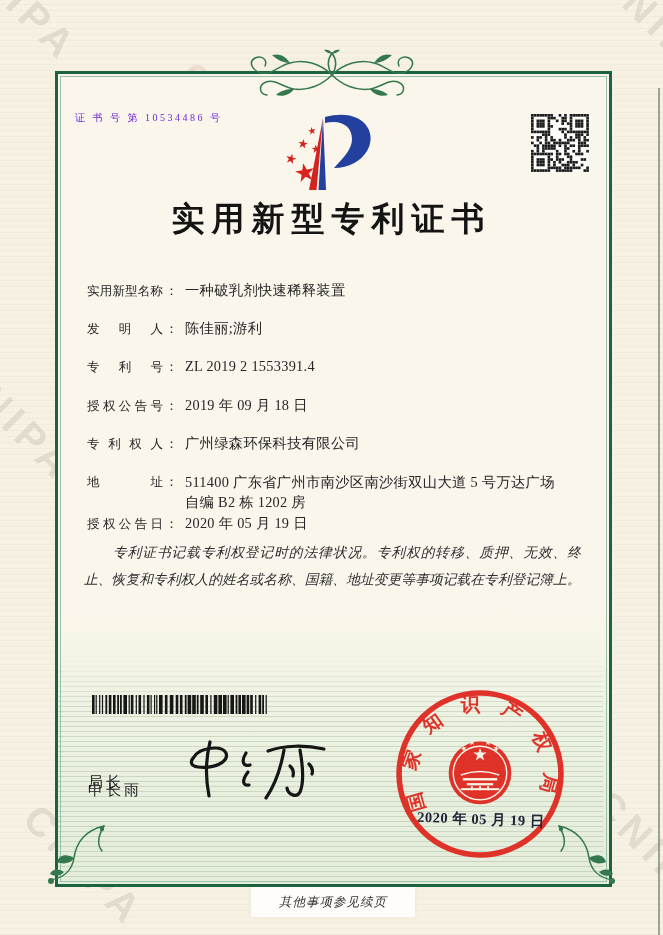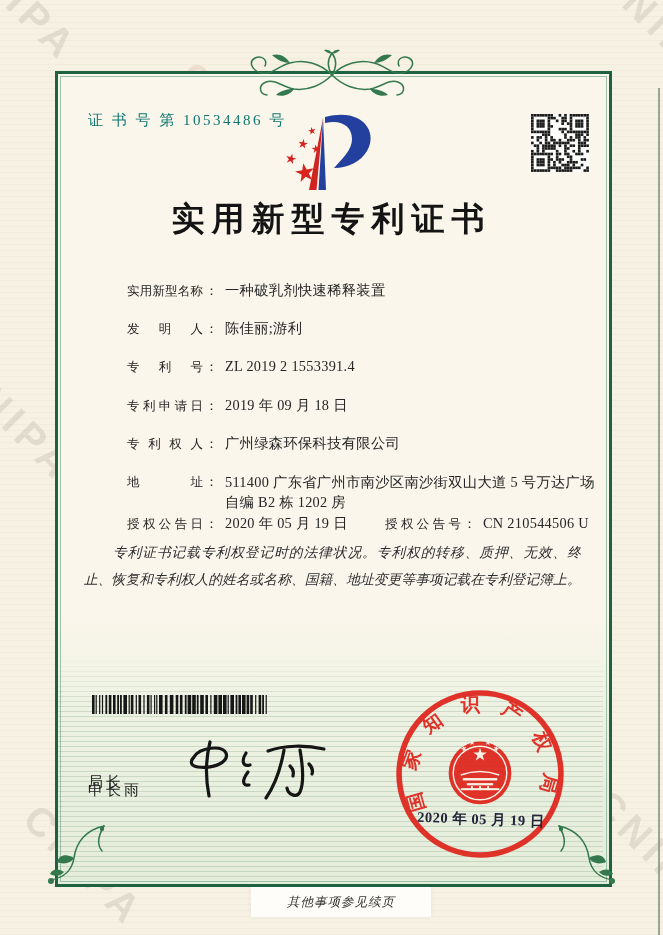--- a/index.html
+++ b/index.html
@@ -16,37 +16,37 @@
   .frame{position:absolute;left:55px;top:71px;width:551px;height:810px;
          border:3px solid #1d6342;z-index:2;
          background:linear-gradient(180deg,#fbf6eb 0%,#fbf6eb 66%,#eef2e3 78%,#e4ecda 100%);}
   .frame-inner{position:absolute;inset:2px;border:1px solid #9cbfa9;pointer-events:none;}
   .bottom-waves{position:absolute;left:58px;top:655px;width:545px;height:222px;z-index:2;
          background:repeating-linear-gradient(0deg, rgba(120,158,122,0.28) 0 1px, transparent 1px 5px);
          -webkit-mask-image:linear-gradient(180deg,transparent 0,#000 55px);
          mask-image:linear-gradient(180deg,transparent 0,#000 55px);pointer-events:none;}
   .abs{position:absolute;}
   .z3{z-index:3;}
-  .cert-no{left:88px;top:111px;font-size:15px;letter-spacing:2.5px;color:#0f766e;}
+  .cert-no{left:75px;top:111px;font-size:10px;letter-spacing:2.5px;color:#6d28d9;}
   .title{left:0;right:0;top:197px;text-align:center;font-size:33px;font-weight:700;
          letter-spacing:7px;color:#141414;}
-  .row{left:87px;width:520px;height:22px;margin-left:40px;}
+  .row{left:87px;width:520px;height:22px;}
   .flabel{display:inline-block;width:76px;font-size:12.5px;color:#262626;
           text-align:justify;text-align-last:justify;vertical-align:baseline;}
   .fcolon{font-size:13px;color:#262626;margin:0 7px 0 2px;}
   .fvalue{font-size:14.3px;color:#262626;letter-spacing:0.3px;}
   .addr-val{display:inline-block;vertical-align:top;width:400px;line-height:20px;}
   .grant-pair{position:absolute;left:258px;top:0;}
   .paras{left:84px;top:540px;width:497px;font-size:13.8px;line-height:1.95;
          color:#2e2e30;text-align:justify;font-style:italic;}
   .paras p{margin:0;text-indent:2.1em;}
   .kai{font-style:italic;}
   .chief{left:88px;font-size:15px;letter-spacing:3px;color:#222;}
   .pagenum{left:0;right:0;top:855px;text-align:center;font-size:12.5px;color:#333;letter-spacing:1px;margin-top:36px;}
-  .footer-box{left:251px;top:887px;width:180px;height:30px;background:#fffdf9;
+  .footer-box{left:251px;top:887px;width:164px;height:30px;background:#fffdf9;
         box-shadow:0 0 6px rgba(0,0,0,0.05);text-align:center;line-height:30px;
         font-size:12.5px;color:#333;letter-spacing:1px;z-index:3;}
   .seal-date{left:402px;top:810px;width:158px;text-align:center;font-size:14.5px;
         font-weight:600;color:#23233a;letter-spacing:0.5px;transform:rotate(2deg);z-index:5;}
   .edge-line{position:absolute;right:3px;top:88px;bottom:0;width:2px;
         background:rgba(64,110,82,0.55);z-index:1;}
   .orn{stroke:#34794e;fill:none;stroke-width:1.5;stroke-linecap:round;}
   .orn-fill{fill:#34794e;stroke:none;}
   svg text{font-family:"Liberation Serif","DejaVu Serif",serif;}
 </style>
@@ -360,33 +360,30 @@
 <div class="abs z3 row" style="top:281px">
   <span class="flabel">实用新型名称</span><span class="fcolon">：</span><span class="fvalue">一种破乳剂快速稀释装置</span>
 </div>
 <div class="abs z3 row" style="top:319px">
   <span class="flabel">发明人</span><span class="fcolon">：</span><span class="fvalue">陈佳丽;游利</span>
 </div>
 <div class="abs z3 row" style="top:357px">
   <span class="flabel">专利号</span><span class="fcolon">：</span><span class="fvalue">ZL 2019 2 1553391.4</span>
 </div>
 <div class="abs z3 row" style="top:396px">
-  <span class="flabel">专利申请日</span><span class="fcolon">：</span><span class="fvalue">2019 年 09 月 18 日</span>
+  <span class="flabel">授权公告号</span><span class="fcolon">：</span><span class="fvalue">2019 年 09 月 18 日</span>
 </div>
 <div class="abs z3 row" style="top:434px">
   <span class="flabel">专利权人</span><span class="fcolon">：</span><span class="fvalue">广州绿森环保科技有限公司</span>
 </div>
 <div class="abs z3 row" style="top:472px;height:44px;">
   <span class="flabel">地址</span><span class="fcolon">：</span><span class="fvalue addr-val"><span>511400 广东省广州市南沙区南沙街双山大道 5 号万达广场</span><br><span>自编 B2 栋 1202 房</span></span>
 </div>
 <div class="abs z3 row" style="top:514px">
   <span class="flabel">授权公告日</span><span class="fcolon">：</span><span class="fvalue">2020 年 05 月 19 日</span>
-  <span class="grant-pair">
-    <span class="flabel">授权公告号</span><span class="fcolon">：</span><span class="fvalue">CN 210544506 U</span>
-  </span>
 </div>
 
 <div class="abs z3 paras">
   <p>专利证书记载专利权登记时的法律状况。专利权的转移、质押、无效、终止、恢复和专利权人的姓名或名称、国籍、地址变更等事项记载在专利登记簿上。</p>
 </div>
 
 <svg id="barcode" class="abs z3" style="left:92px;top:695px;" width="176" height="19">
     <rect x="0.00" y="0" width="2.60" height="19" fill="#161616"></rect>
     <rect x="3.60" y="0" width="1.20" height="19" fill="#161616"></rect>
     <rect x="7.10" y="0" width="1.20" height="19" fill="#161616"></rect>

